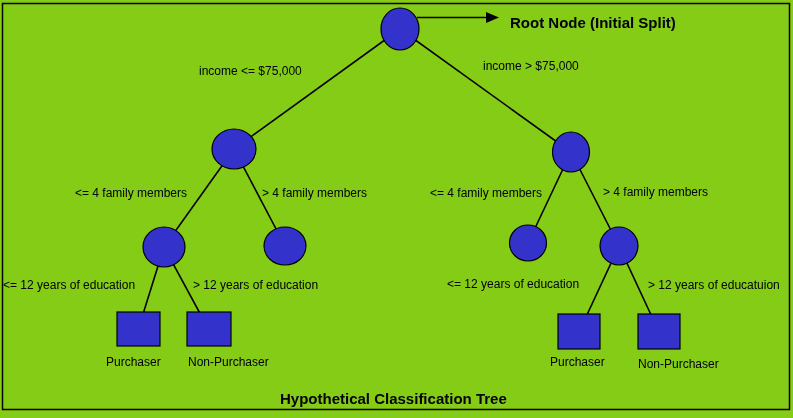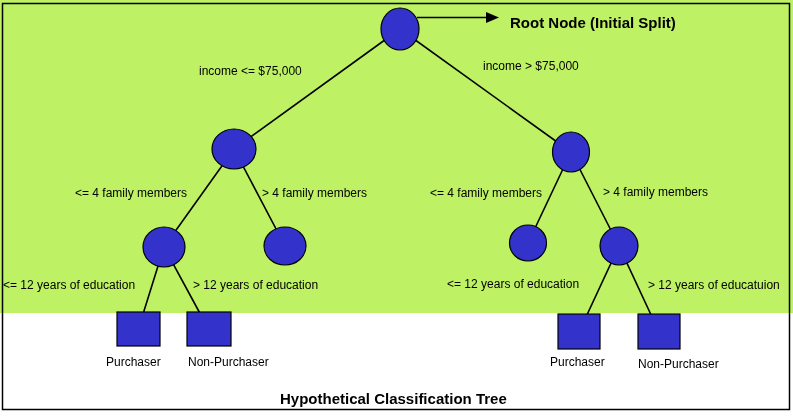--- a/index.html
+++ b/index.html
@@ -7,22 +7,22 @@
     padding: 0;
     background: #ffffff;
     width: 793px;
     height: 418px;
     overflow: hidden;
     font-family: "Liberation Sans", sans-serif;
   }
   .stage {
     position: relative;
     width: 793px;
-    height: 313px;
-    background: #bef264;
+    height: 418px;
+    background: #84cc16;
   }
   svg { display: block; }
   .frame {
     fill: none;
     stroke: #000000;
     stroke-width: 1.5;
   }
   .edge {
     stroke: #000000;
     stroke-width: 1.6;

